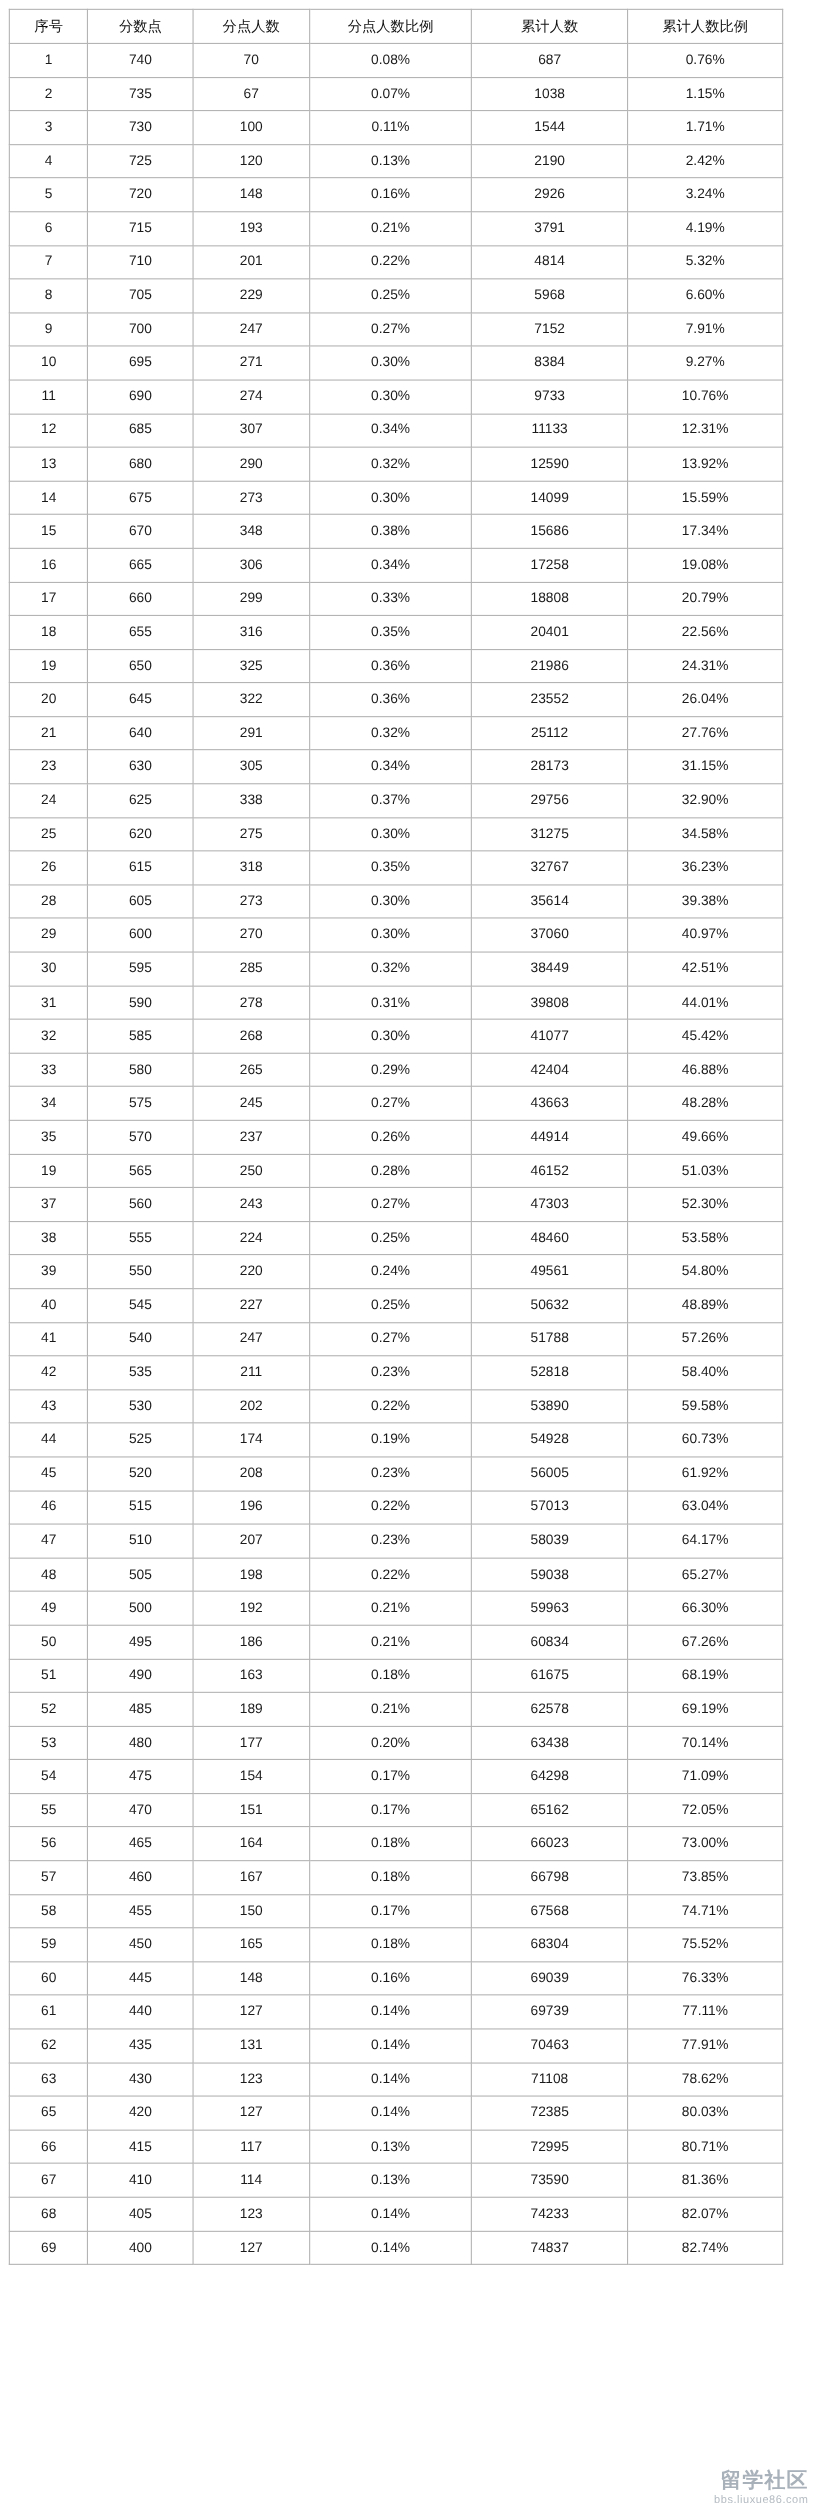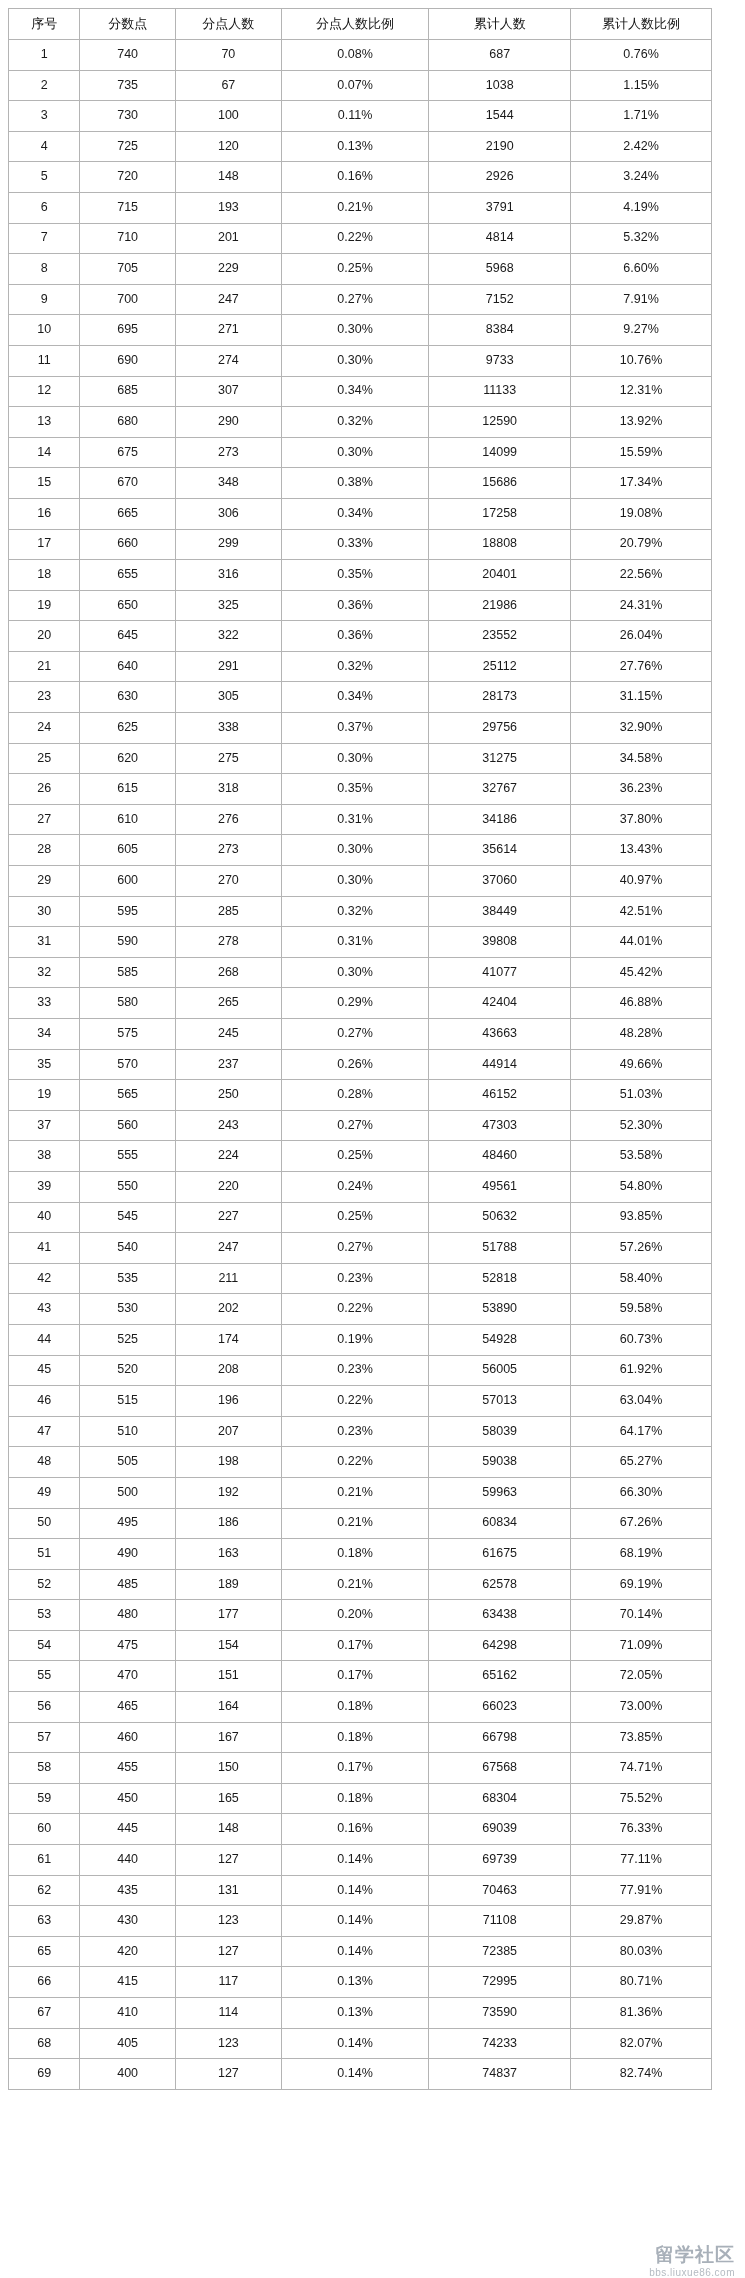--- a/index.html
+++ b/index.html
@@ -293,34 +293,26 @@
         </tr>
         <tr>
           <td>26</td>
           <td>615</td>
           <td>318</td>
           <td>0.35%</td>
           <td>32767</td>
           <td>36.23%</td>
         </tr>
         <tr>
-          <td>27</td>
-          <td>610</td>
-          <td>276</td>
-          <td>0.31%</td>
-          <td>34186</td>
-          <td>37.80%</td>
-        </tr>
-        <tr>
           <td>28</td>
           <td>605</td>
           <td>273</td>
           <td>0.30%</td>
           <td>35614</td>
-          <td>13.43%</td>
+          <td>39.38%</td>
         </tr>
         <tr>
           <td>29</td>
           <td>600</td>
           <td>270</td>
           <td>0.30%</td>
           <td>37060</td>
           <td>40.97%</td>
         </tr>
         <tr>
@@ -402,21 +394,21 @@
           <td>0.24%</td>
           <td>49561</td>
           <td>54.80%</td>
         </tr>
         <tr>
           <td>40</td>
           <td>545</td>
           <td>227</td>
           <td>0.25%</td>
           <td>50632</td>
-          <td>93.85%</td>
+          <td>48.89%</td>
         </tr>
         <tr>
           <td>41</td>
           <td>540</td>
           <td>247</td>
           <td>0.27%</td>
           <td>51788</td>
           <td>57.26%</td>
         </tr>
         <tr>
@@ -586,21 +578,21 @@
           <td>0.14%</td>
           <td>70463</td>
           <td>77.91%</td>
         </tr>
         <tr>
           <td>63</td>
           <td>430</td>
           <td>123</td>
           <td>0.14%</td>
           <td>71108</td>
-          <td>29.87%</td>
+          <td>78.62%</td>
         </tr>
         <tr>
           <td>65</td>
           <td>420</td>
           <td>127</td>
           <td>0.14%</td>
           <td>72385</td>
           <td>80.03%</td>
         </tr>
         <tr>

